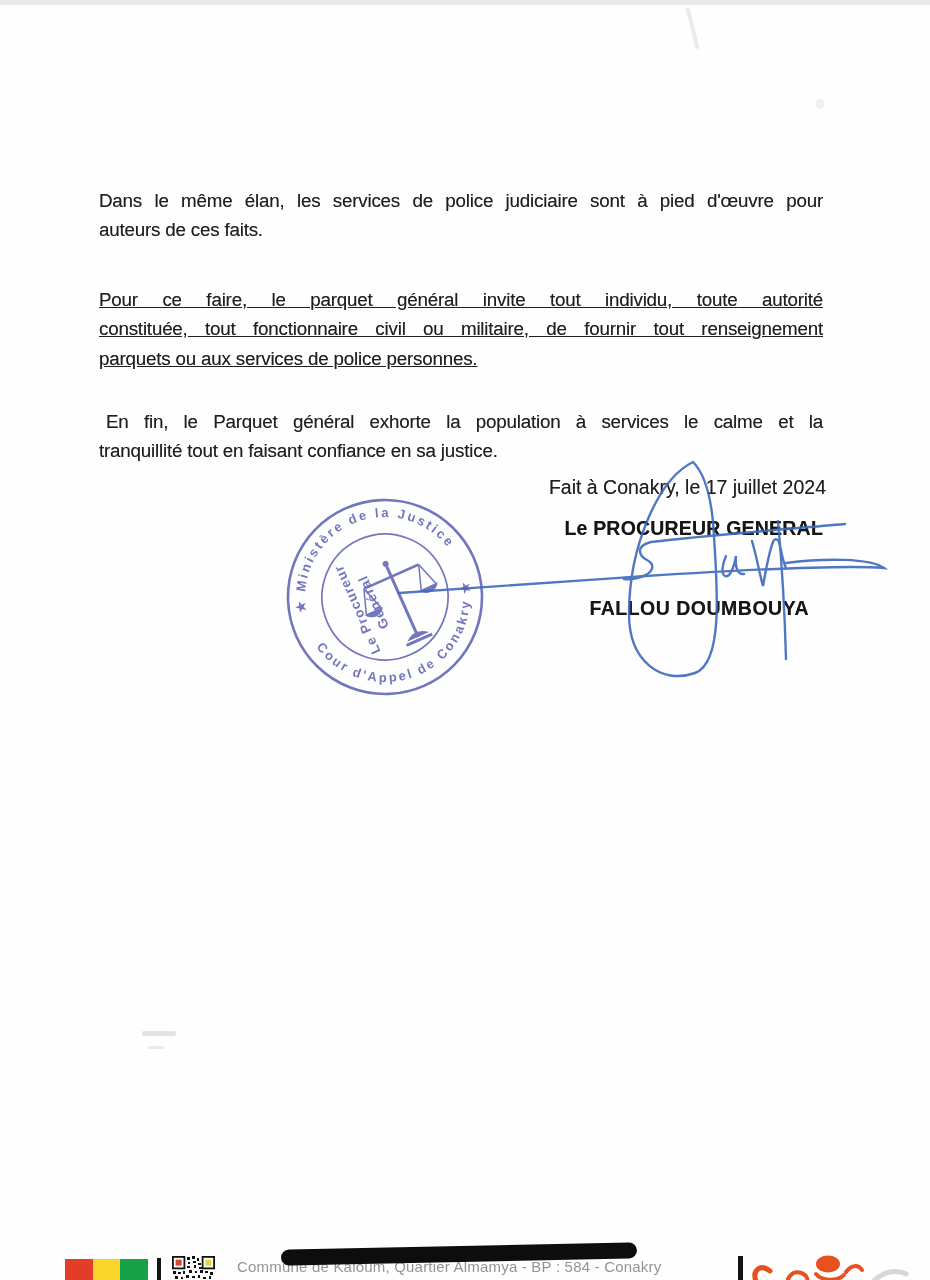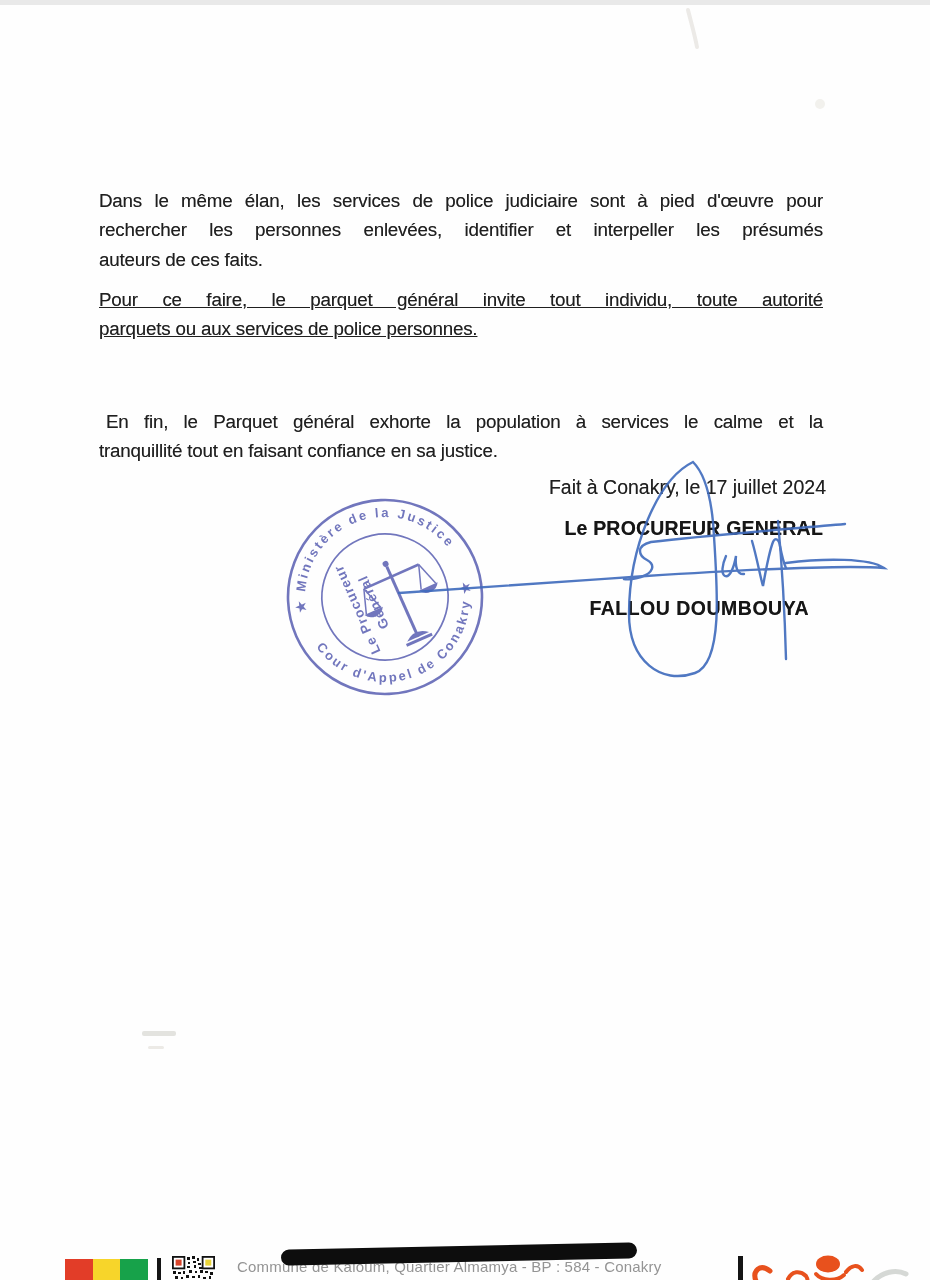--- a/index.html
+++ b/index.html
@@ -59,25 +59,25 @@
     background:#0d0d0d;border-radius:9px;transform:rotate(-1.2deg);
   }
 </style>
 </head>
 <body>
 
 <div class="page">
 
   <div class="para p1">
       <div class="line">Dans le même élan, les services de police judiciaire sont à pied d'œuvre pour</div>
-      <div class="line">rechercher les personnes enlevées, identifier et interpeller les présumés</div>
       <div class="line last">auteurs de ces faits.</div>
     </div>
   <div class="para p2">
       <div class="line">Pour ce faire, le parquet général invite tout individu, toute autorité</div>
+      <div class="line">constituée, tout fonctionnaire civil ou militaire, de fournir tout renseignement</div>
       <div class="line last">parquets ou aux services de police personnes.</div>
     </div>
   <div class="para p3">
       <div class="line">En fin, le Parquet général exhorte la population à services le calme et la</div>
       <div class="line last">tranquillité tout en faisant confiance en sa justice.</div>
     </div>
 
   <div class="dateline">Fait à Conakry, le 17 juillet 2024</div>
   <div class="sig-title">Le PROCUREUR GENERAL</div>
   <div class="sig-name">FALLOU DOUMBOUYA</div>

